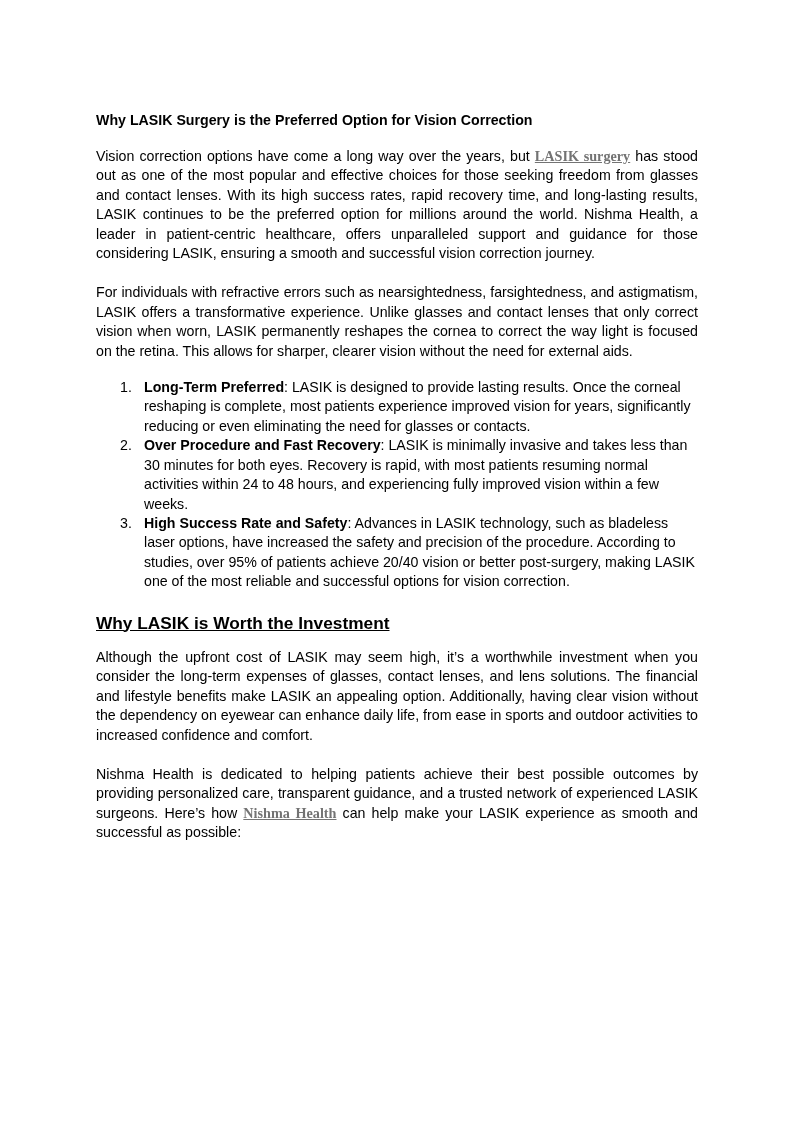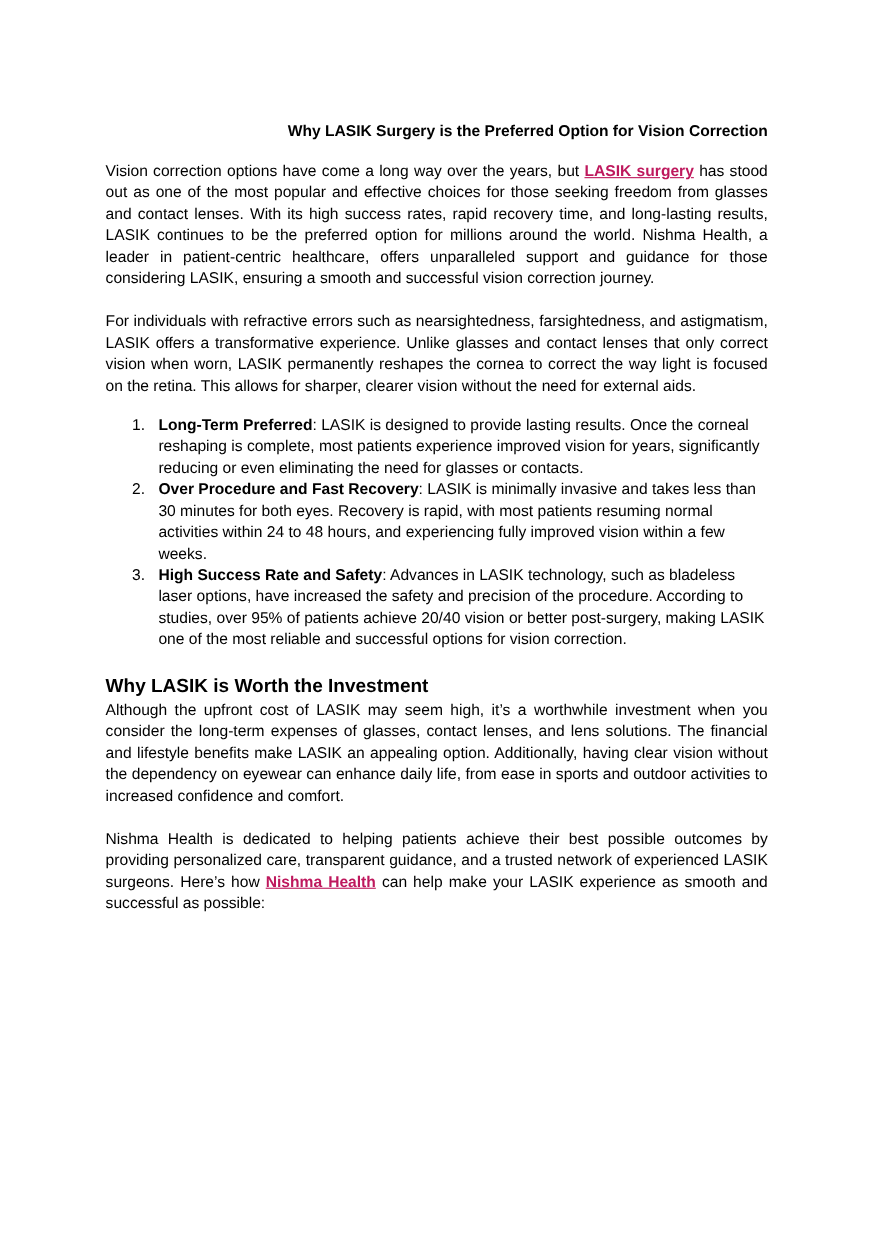--- a/index.html
+++ b/index.html
@@ -1,24 +1,24 @@
 <!DOCTYPE html>
 <html><head>
 <meta charset="utf-8">
 <style>
   html, body { margin: 0; padding: 0; background: #ffffff; }
   body { width: 795px; height: 1123px; position: relative; overflow: hidden; }
   .page {
     position: absolute; left: 96px; top: 110px; width: 602px;
     font-family: "Liberation Sans", sans-serif; color: #000000;
   }
-  .title { font-size: 14.2px; font-weight: bold; line-height: 20px; margin: 0 0 17px 0; text-align: right; }
+  .title { font-size: 14.2px; font-weight: bold; line-height: 20px; margin: 0 0 17px 0; }
   p { font-size: 14.2px; line-height: 19.4px; margin: 0; text-align: justify; }
   .h2 { font-size: 17.3px; font-weight: bold; line-height: 23.5px; margin: 0; text-align: justify; }
-  a.link { color: #be185d; font-weight: bold; text-decoration: underline; }
+  a.link { color: #737373; font-weight: bold; text-decoration: underline; font-family: Liberation Serif, serif; }
   ol { margin: 0; padding: 0; list-style: none; }
   ol li { position: relative; padding-left: 48px; font-size: 14.2px; line-height: 19.4px; }
   ol li .num { position: absolute; left: 24px; top: 0; }
   ol li b { font-weight: bold; }
 </style>
 </head>
 <body>
 
 <div class="page">
 
@@ -39,21 +39,21 @@
     <li>
       <span class="num">2.</span>
       <b>Over Procedure and Fast Recovery</b><span>: LASIK is minimally invasive and takes less than 30 minutes for both eyes. Recovery is rapid, with most patients resuming normal activities within 24 to 48 hours, and experiencing fully improved vision within a few weeks.</span>
     </li>
     <li>
       <span class="num">3.</span>
       <b>High Success Rate and Safety</b><span>: Advances in LASIK technology, such as bladeless laser options, have increased the safety and precision of the procedure. According to studies, over 95% of patients achieve 20/40 vision or better post-surgery, making LASIK one of the most reliable and successful options for vision correction.</span>
     </li>
   </ol>
 
-  <div class="h2" style="margin-bottom:2px;">Why LASIK is Worth the Investment</div>
+  <div class="h2" style="margin-bottom:13px;text-decoration:underline;">Why LASIK is Worth the Investment</div>
 
   <p style="margin-bottom:20px;">Although the upfront cost of LASIK may seem high, it’s a worthwhile investment when you consider the long-term expenses of glasses, contact lenses, and lens solutions. The financial and lifestyle benefits make LASIK an appealing option. Additionally, having clear vision without the dependency on eyewear can enhance daily life, from ease in sports and outdoor activities to increased confidence and comfort.</p>
 
 
   <p>
     <span>Nishma Health is dedicated to helping patients achieve their best possible outcomes by providing personalized care, transparent guidance, and a trusted network of experienced LASIK surgeons. Here’s how </span><a class="link" href="#">Nishma Health</a><span> can help make your LASIK experience as smooth and successful as possible:</span>
   </p>
 
 </div>
 

